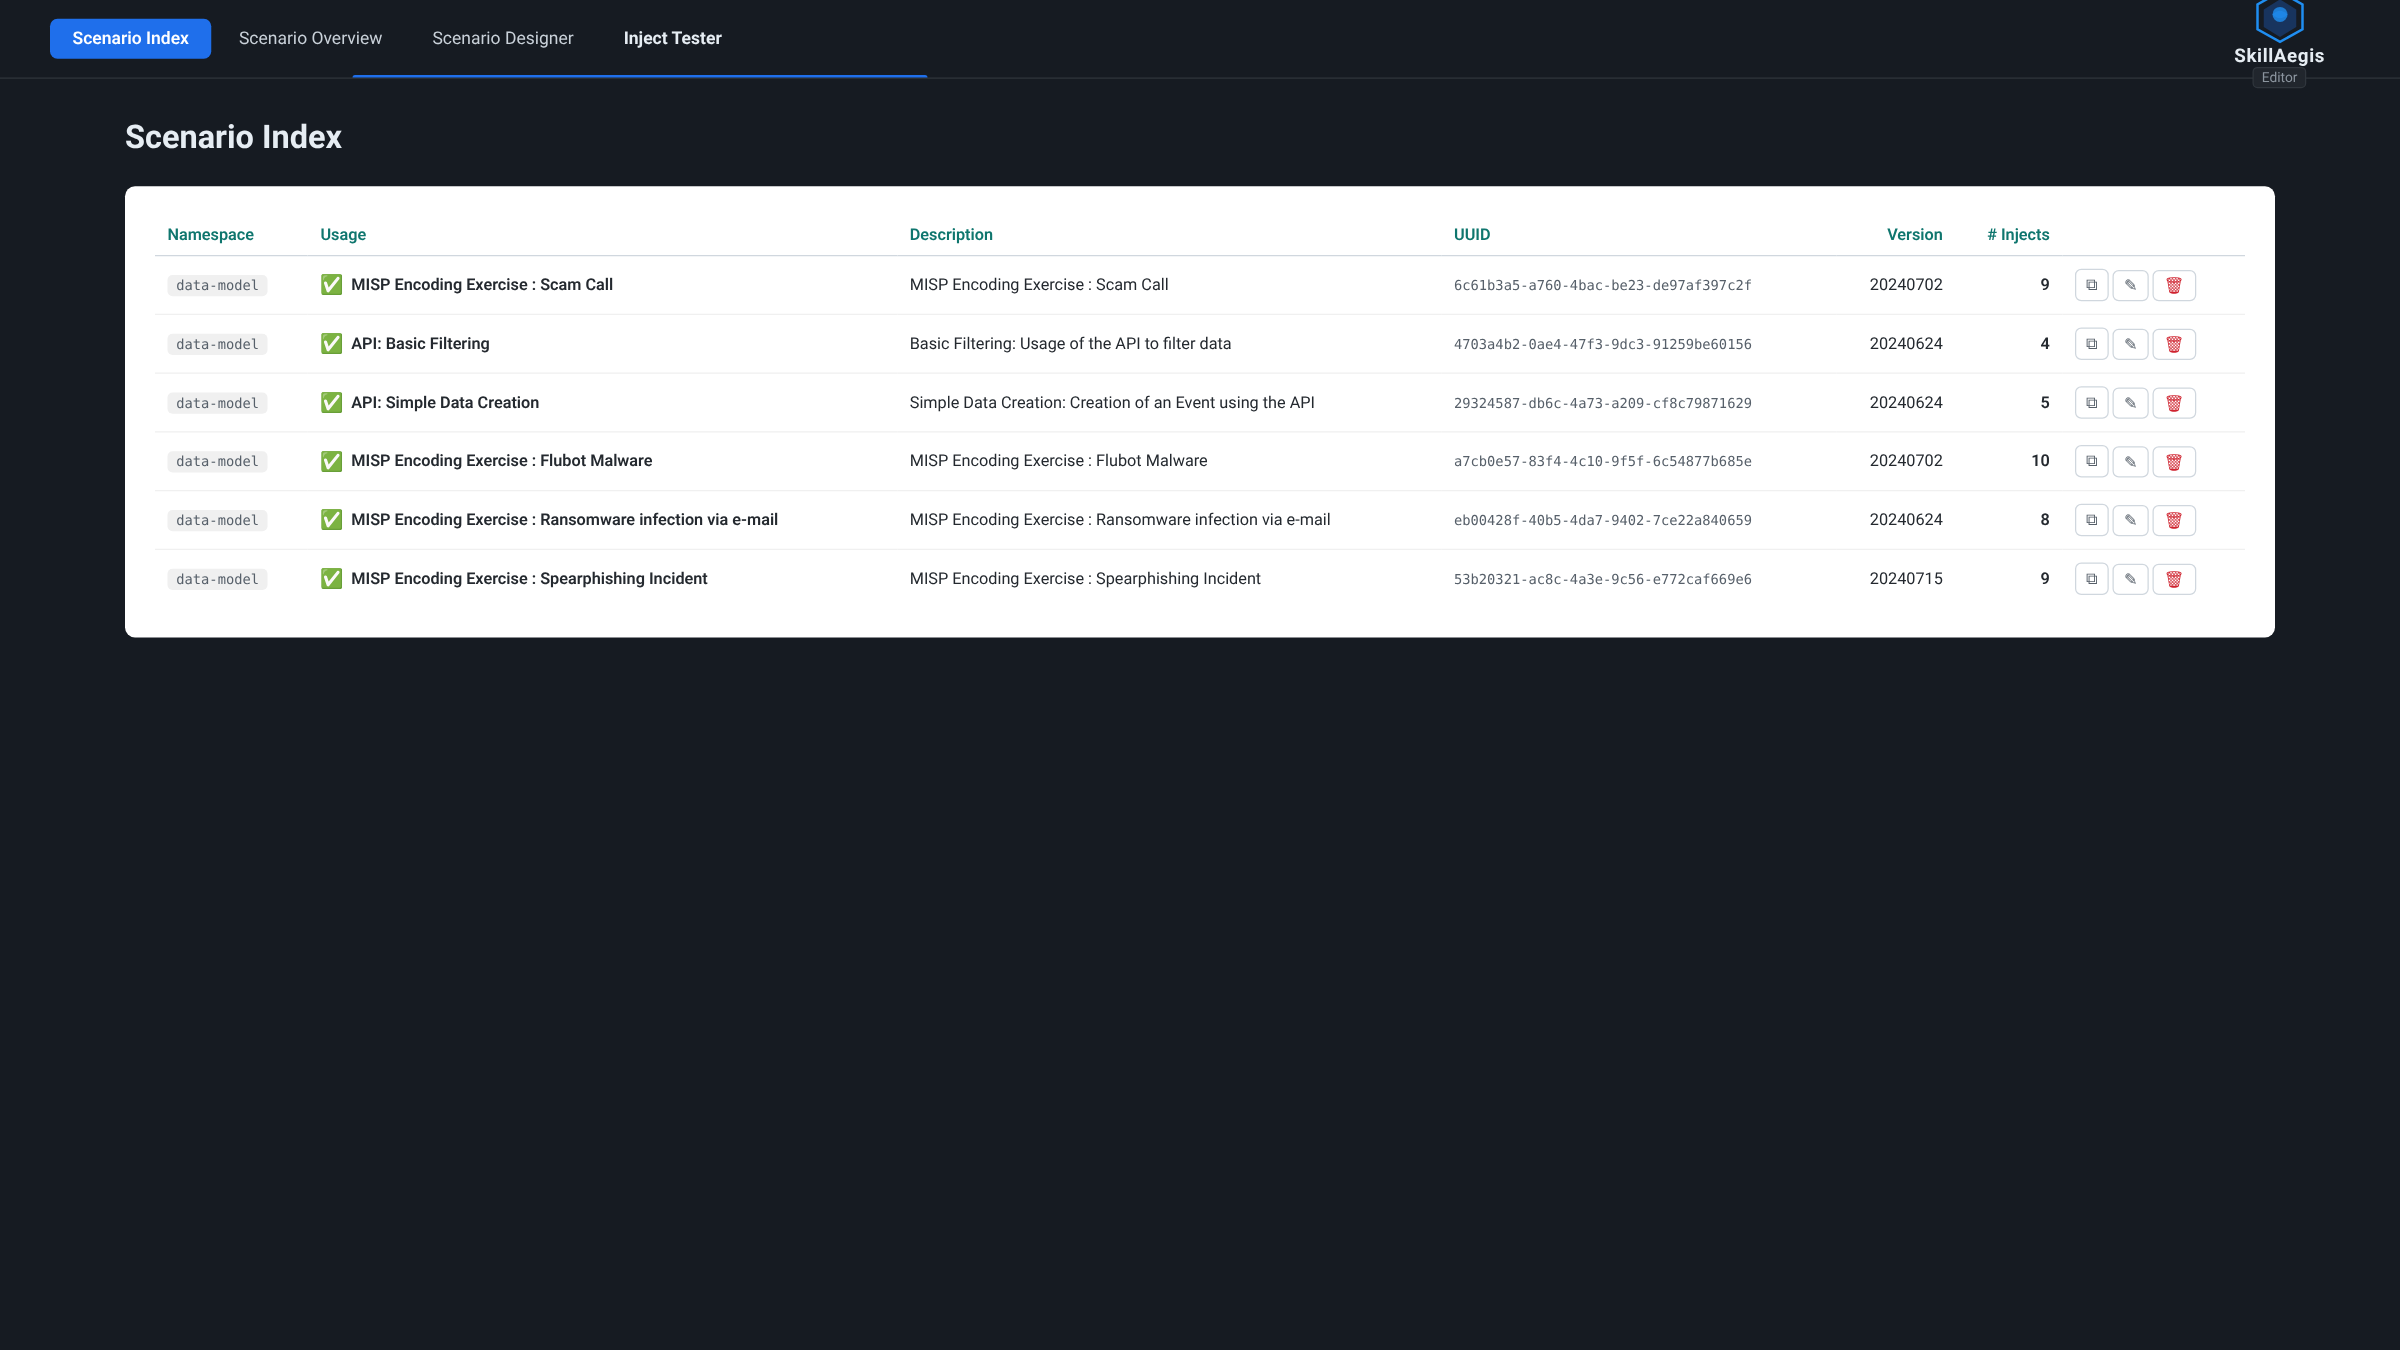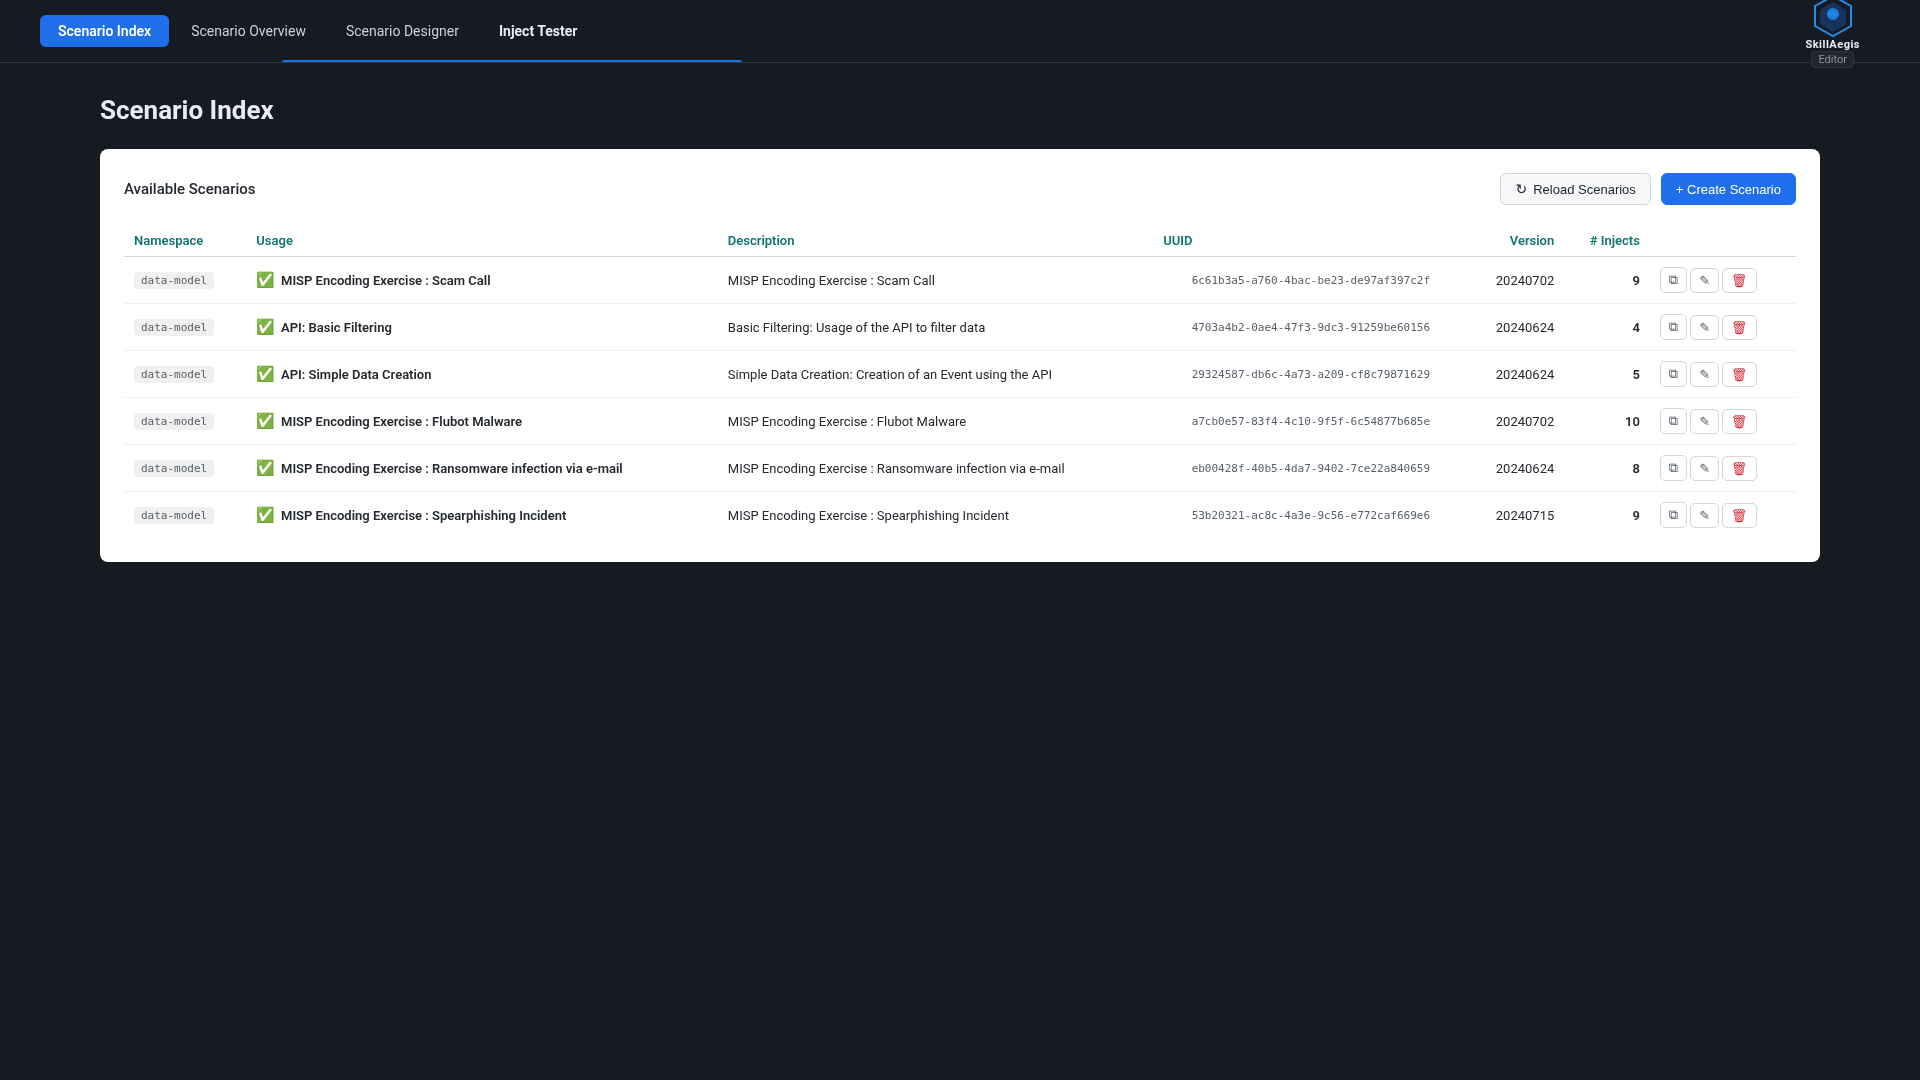--- a/index.html
+++ b/index.html
@@ -62,21 +62,21 @@
       transform: translateY(-50%);
       display: flex;
       flex-direction: column;
       align-items: center;
     }
     .logo-icon {
       width: 44px;
       height: 44px;
     }
     .logo-name {
-      font-size: 11px;
+      font-size: 15px;
       font-weight: 700;
       color: #e6edf3;
       letter-spacing: 0.5px;
     }
     .logo-badge {
       background: #21262d;
       border: 1px solid #30363d;
       border-radius: 4px;
       font-size: 11px;
       color: #8b949e;
@@ -184,21 +184,20 @@
     .name-cell {
       display: flex;
       align-items: center;
       font-weight: 600;
       color: #24292f;
     }
     .uuid-cell {
       font-family: monospace;
       font-size: 11px;
       color: #57606a;
-      text-align: center;
     }
     .version-cell {
       font-size: 13px;
       color: #24292f;
     }
     .injects-cell {
       font-size: 13px;
       color: #24292f;
       font-weight: 600;
     }
@@ -243,32 +242,20 @@
     </svg>
     <span class="logo-name">SkillAegis</span>
     <span class="logo-badge">Editor</span>
   </div>
 </nav>
 
 <div class="page-wrapper">
   <h1 class="page-title">Scenario Index</h1>
 
   <div class="card">
-    <div class="card-header">
-      <span class="card-header-title">Available Scenarios</span>
-      <div class="card-header-actions">
-        <button class="btn">
-          <span class="btn-icon">↻</span>
-          <span>Reload Scenarios</span>
-        </button>
-        <button class="btn btn-primary">
-          <span>+ Create Scenario</span>
-        </button>
-      </div>
-    </div>
 
     <table>
       <thead>
         <tr>
           <th>Namespace</th>
           <th>Usage</th>
           <th>Description</th>
           <th>UUID</th>
           <th class="right">Version</th>
           <th class="right"># Injects</th>

